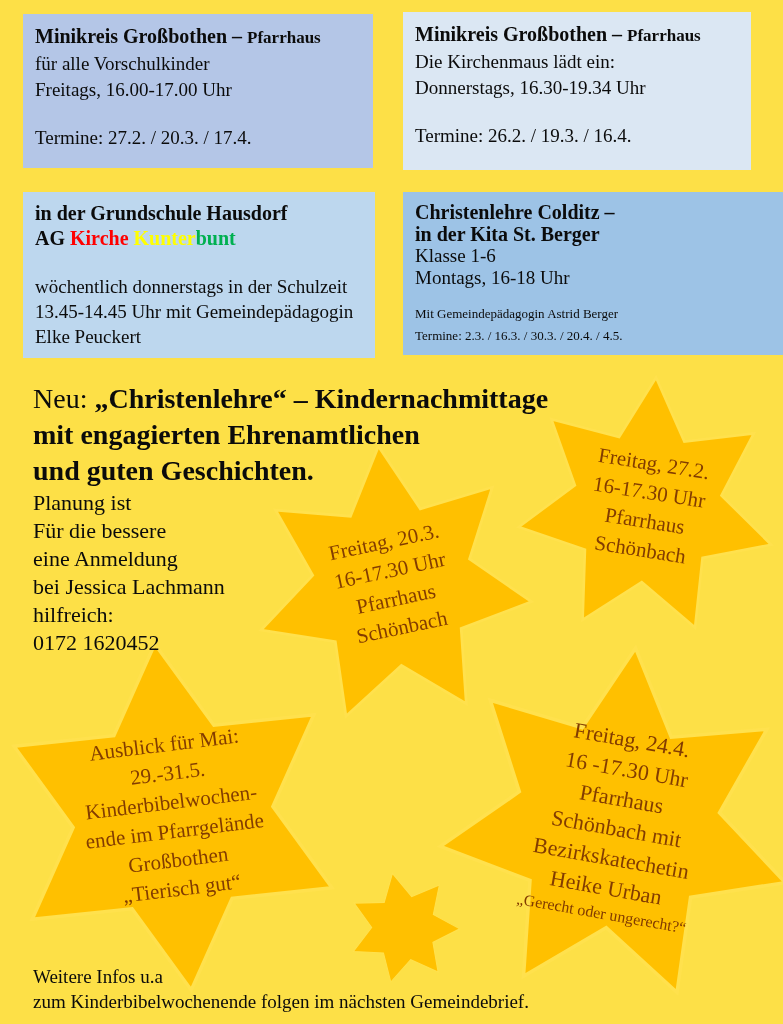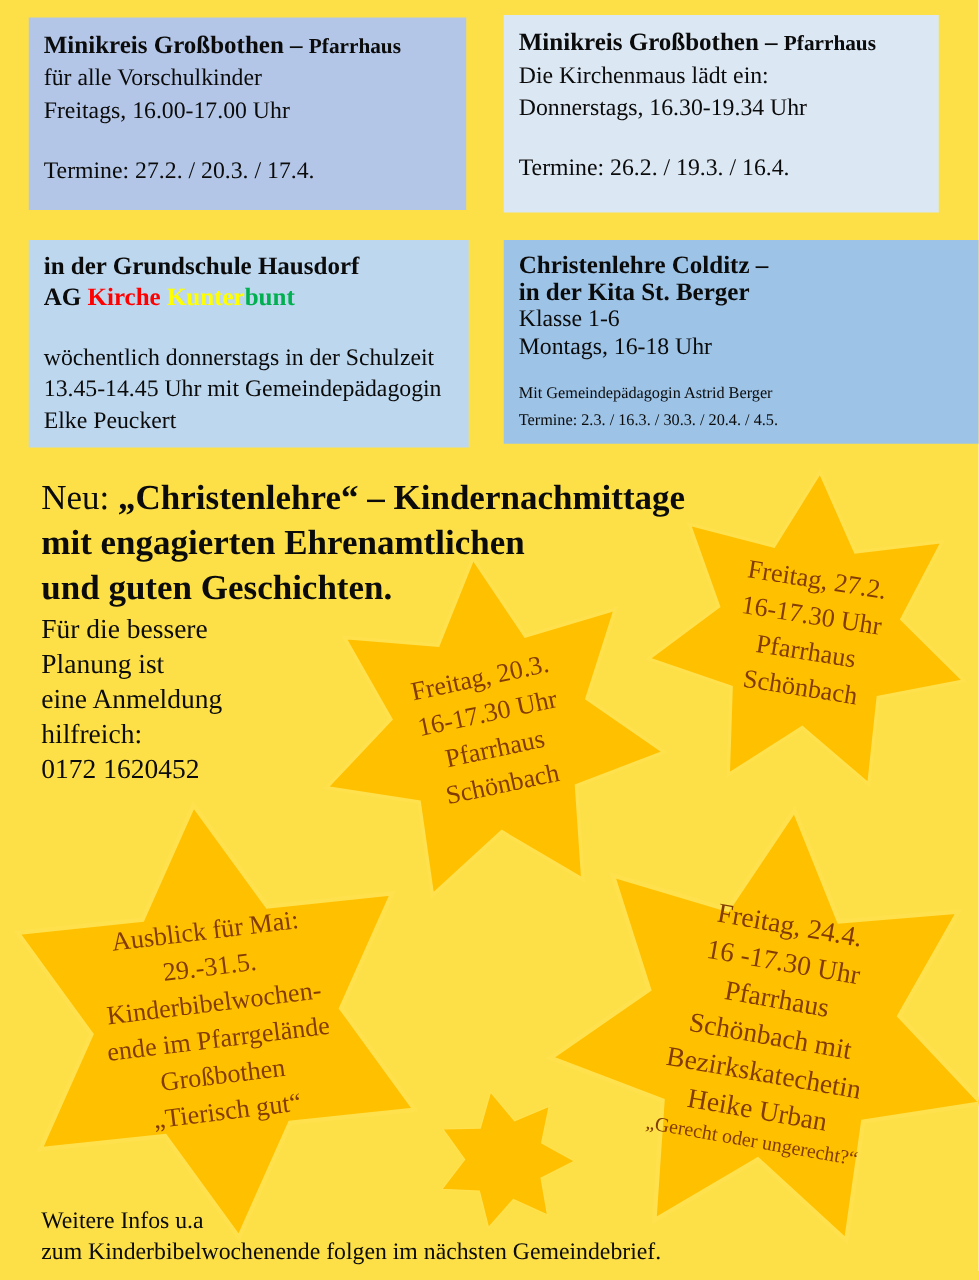--- a/index.html
+++ b/index.html
@@ -100,23 +100,24 @@
     <div class="line">Montags, 16-18 Uhr</div>
     <div class="line blank"></div>
     <div class="line small">Mit Gemeindepädagogin Astrid Berger</div>
     <div class="line small">Termine: 2.3. / 16.3. / 30.3. / 20.4. / 4.5.</div>
   </section>
 
   <div class="announce">
     <div class="h-line"><span class="h-prefix">Neu: </span><span>„Christenlehre“ – Kindernachmittage</span></div>
     <div class="h-line">mit engagierten Ehrenamtlichen</div>
     <div class="h-line">und guten Geschichten.</div>
+    <div class="b-line">Planung ist</div>
     <div class="b-line">Für die bessere</div>
-    <div class="b-line">Planung ist</div>
     <div class="b-line">eine Anmeldung</div>
+    <div class="b-line">bei Jessica Lachmann</div>
     <div class="b-line">hilfreich:</div>
     <div class="b-line">0172 1620452</div>
   </div>
 
   <div class="star star-a">
     <svg class="star-svg" viewBox="-104 -104 208 208">
       <g transform="rotate(-6)">
         <polygon class="star-poly" points="0,-100 25.2,-52.3 78.2,-62.3 56.6,-12.9 97.5,22.3 45.4,36.1 43.4,90.1 0,58 -43.4,90.1 -45.4,36.1 -97.5,22.3 -56.6,-12.9 -78.2,-62.3 -25.2,-52.3" fill="#FFC000"></polygon>
       </g>
     </svg>

